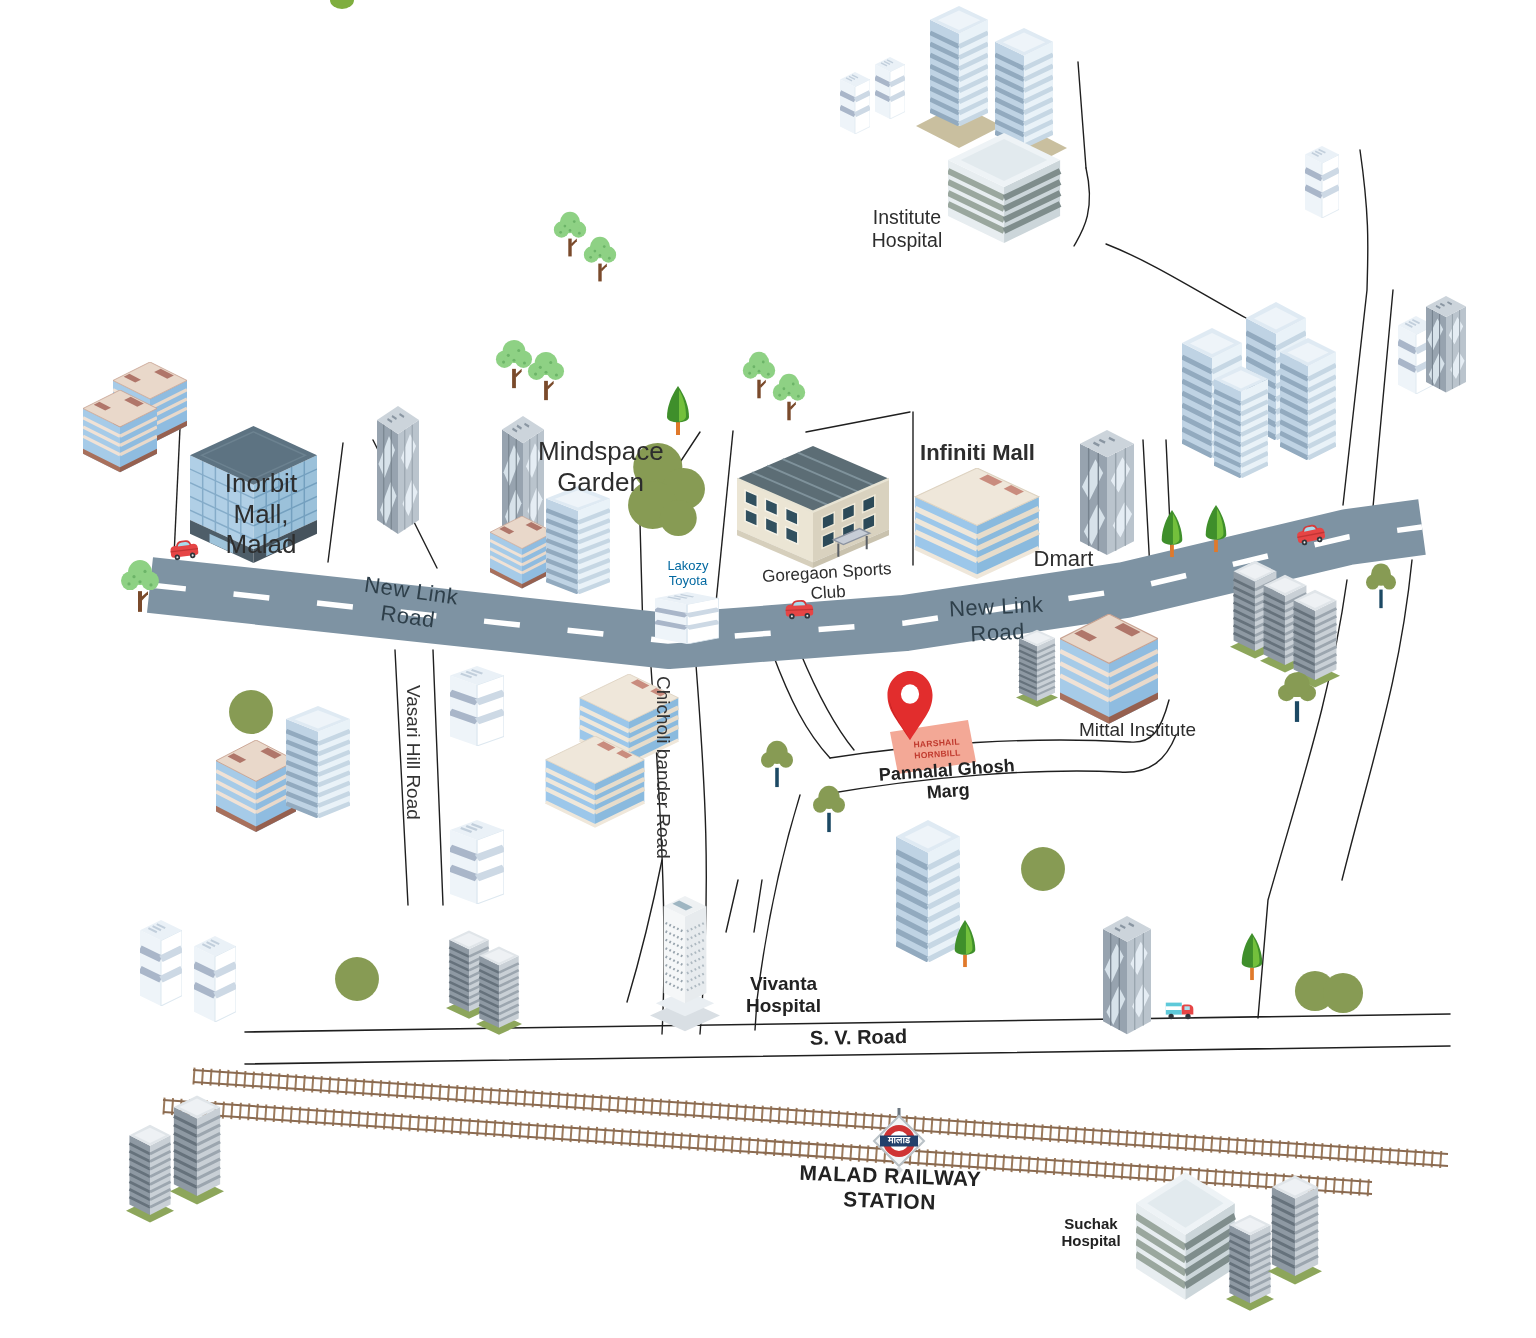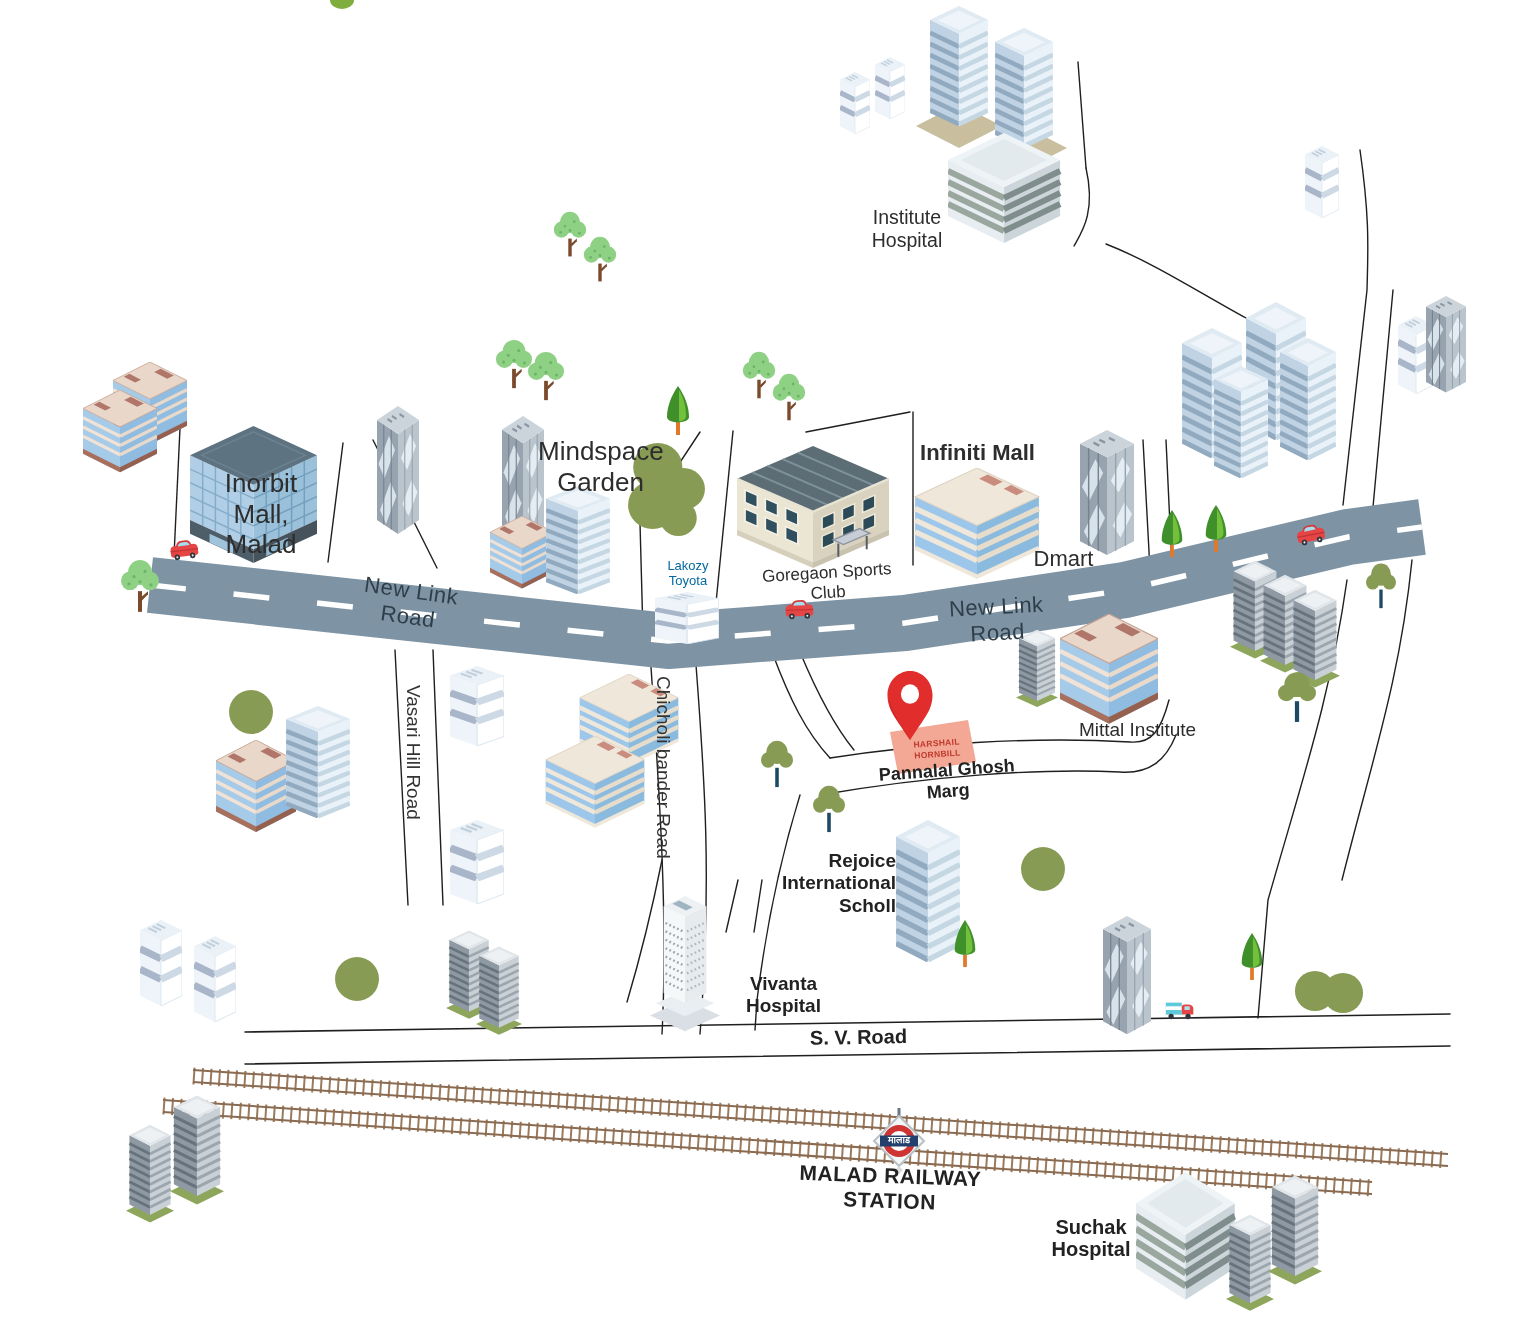--- a/index.html
+++ b/index.html
@@ -365,27 +365,24 @@
 Toyota</div>
 <div class="lbl" style="left:745px;top:563px;width:165px;font-size:17px;transform:rotate(-3.5deg);">Goregaon Sports Club</div>
 <div class="lbl" style="left:920px;top:440px;width:115px;font-size:22px;font-weight:bold;">Infiniti Mall</div>
 <div class="lbl" style="left:1026px;top:546px;width:75px;font-size:22px;">Dmart</div>
 <div class="lbl" style="left:852px;top:206px;width:110px;font-size:19.5px;">Institute
 Hospital</div>
 <div class="lbl" style="left:1028px;top:719px;width:125px;font-size:19px;margin-left:47px;">Mittal Institute</div>
 <div class="lbl b" style="left:860px;top:760px;width:175px;font-size:18px;transform:rotate(-4deg);">Pannalal Ghosh Marg</div>
 <div class="lbl b" style="left:905px;top:738px;width:64px;font-size:8.5px;color:#c03a2e;letter-spacing:.3px;transform:rotate(-4deg);line-height:1.25;">HARSHAIL
 HORNBILL</div>
-<div class="lbl b r" style="left:766px;top:850px;width:130px;font-size:19px;">Rejoice
-International
-Scholl</div>
 <div class="lbl b" style="left:736px;top:940px;width:95px;font-size:19px;margin-top:33px;">Vivanta
 Hospital</div>
 <div class="lbl b" style="left:806px;top:1026px;width:105px;font-size:20px;transform:rotate(-1deg);">S. V. Road</div>
 <div class="lbl b" style="left:756px;top:1164px;width:268px;font-size:21px;letter-spacing:.5px;transform:rotate(2deg);">MALAD RAILWAY STATION</div>
-<div class="lbl b" style="left:1036px;top:1216px;width:110px;font-size:20px;line-height:1.1;">Suchak
+<div class="lbl b" style="left:1036px;top:1216px;width:110px;font-size:15px;line-height:1.1;">Suchak
 Hospital</div>
 <div class="lbl vert" style="left:402px;top:672px;height:160px;font-size:19px;">Vasari Hill Road</div>
 <div class="lbl vert" style="left:652px;top:660px;height:215px;font-size:19px;">Chicholi bander Road</div>
 <div class="lbl onroad" style="left:332px;top:578px;width:155px;font-size:22px;transform:rotate(8deg);">New Link Road</div>
 <div class="lbl onroad" style="left:922px;top:594px;width:150px;font-size:22px;transform:rotate(-3deg);">New Link Road</div>
 <div class="lbl sign-txt" style="left:880px;top:1133.5px;width:38px;font-size:9.5px;font-weight:bold;">मालाड</div>
 </div>
 
 </body></html>

